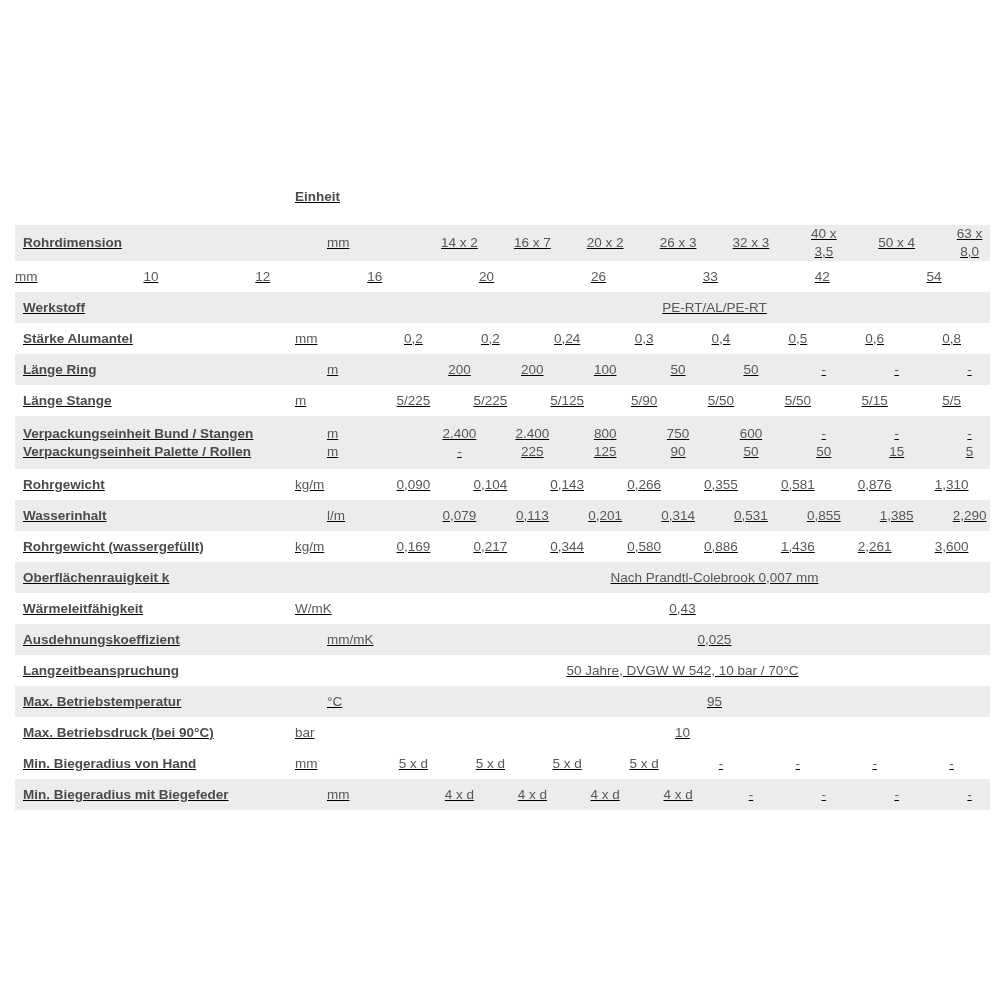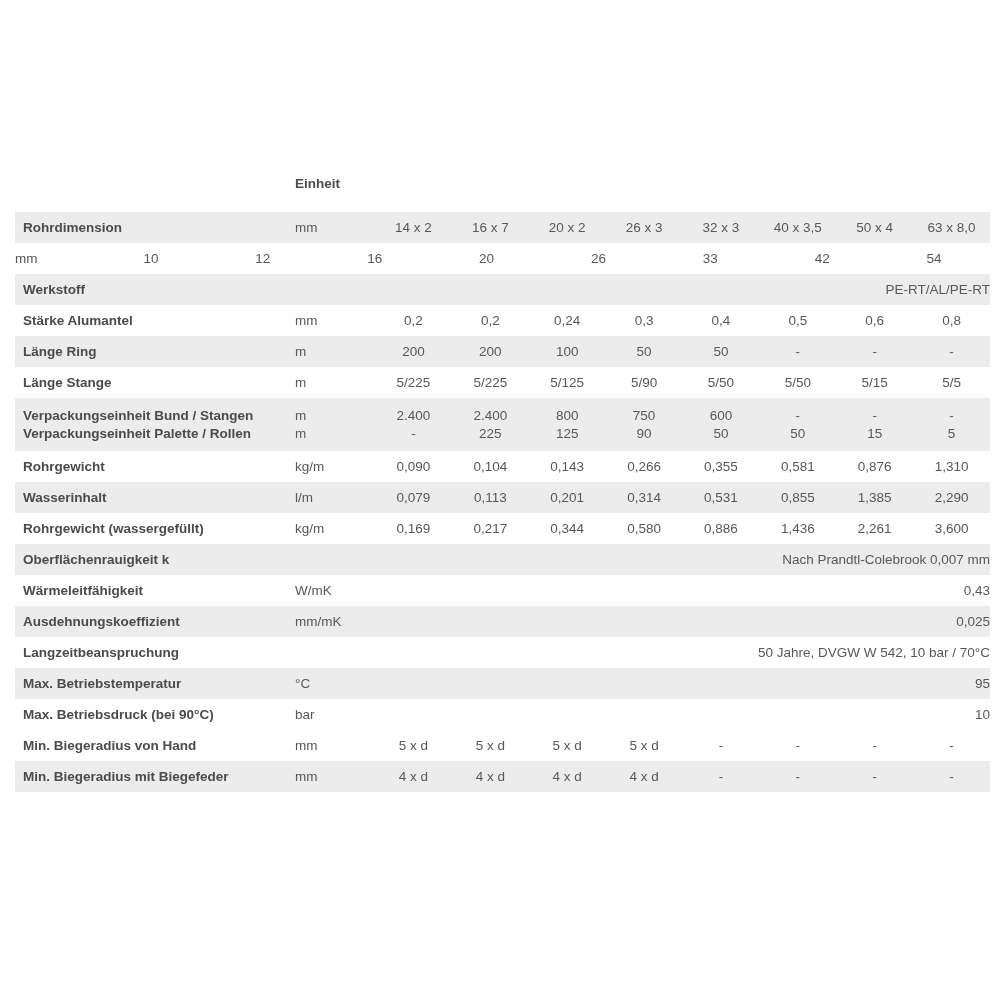--- a/index.html
+++ b/index.html
@@ -13,30 +13,31 @@
   body{
     width:1000px;height:1000px;
     background:var(--bg);
     font-family:"Liberation Sans", sans-serif;
     position:relative;
     overflow:hidden;
   }
   .spec-table{
     position:absolute;
     left:15px;
-    top:168px;
+    top:181px;
     width:975px;
     font-size:13.5px;
+    text-decoration:underline;
   }
   .row{
     display:flex;
     align-items:center;
     min-height:31px;
   }
-  .row.shaded{background:var(--stripe);}
+  .row.shaded{background:var(--stripe);gap:32px;}
   .row.head{
     min-height:44px;
     align-items:flex-start;
     padding-top:7px;
   }
   .row.double{min-height:53px;}
   .cell-label{
     width:280px;
     padding-left:8px;
     font-weight:bold;
@@ -53,21 +54,21 @@
     color:var(--label-color);
   }
   .cell-val{
     flex:1 1 0;
     text-align:center;
     color:var(--value-color);
     line-height:18px;
   }
   .cell-span{
     flex:8 1 0;
-    text-align:right;
+    text-align:center;
     color:var(--value-color);
     line-height:18px;
   }
 </style>
 </head>
 <body>
 
 <div class="spec-table">
   <div class="row head">
     <div class="cell-label"></div>

